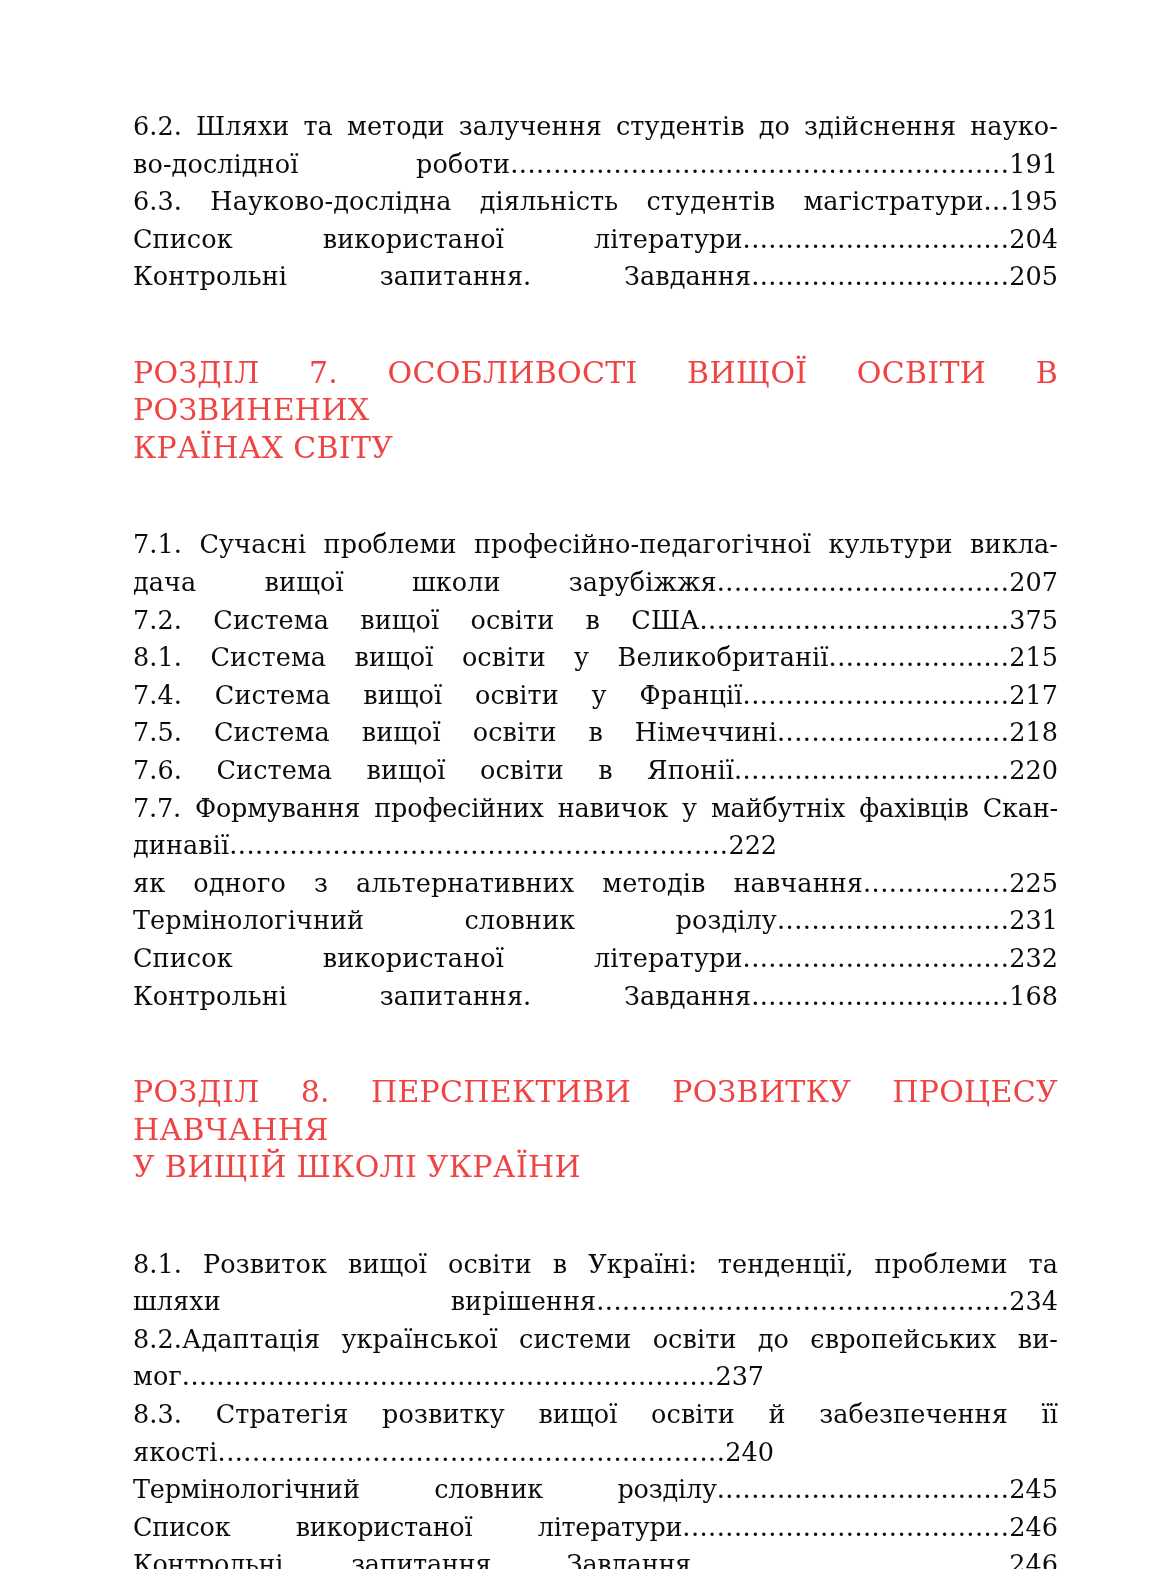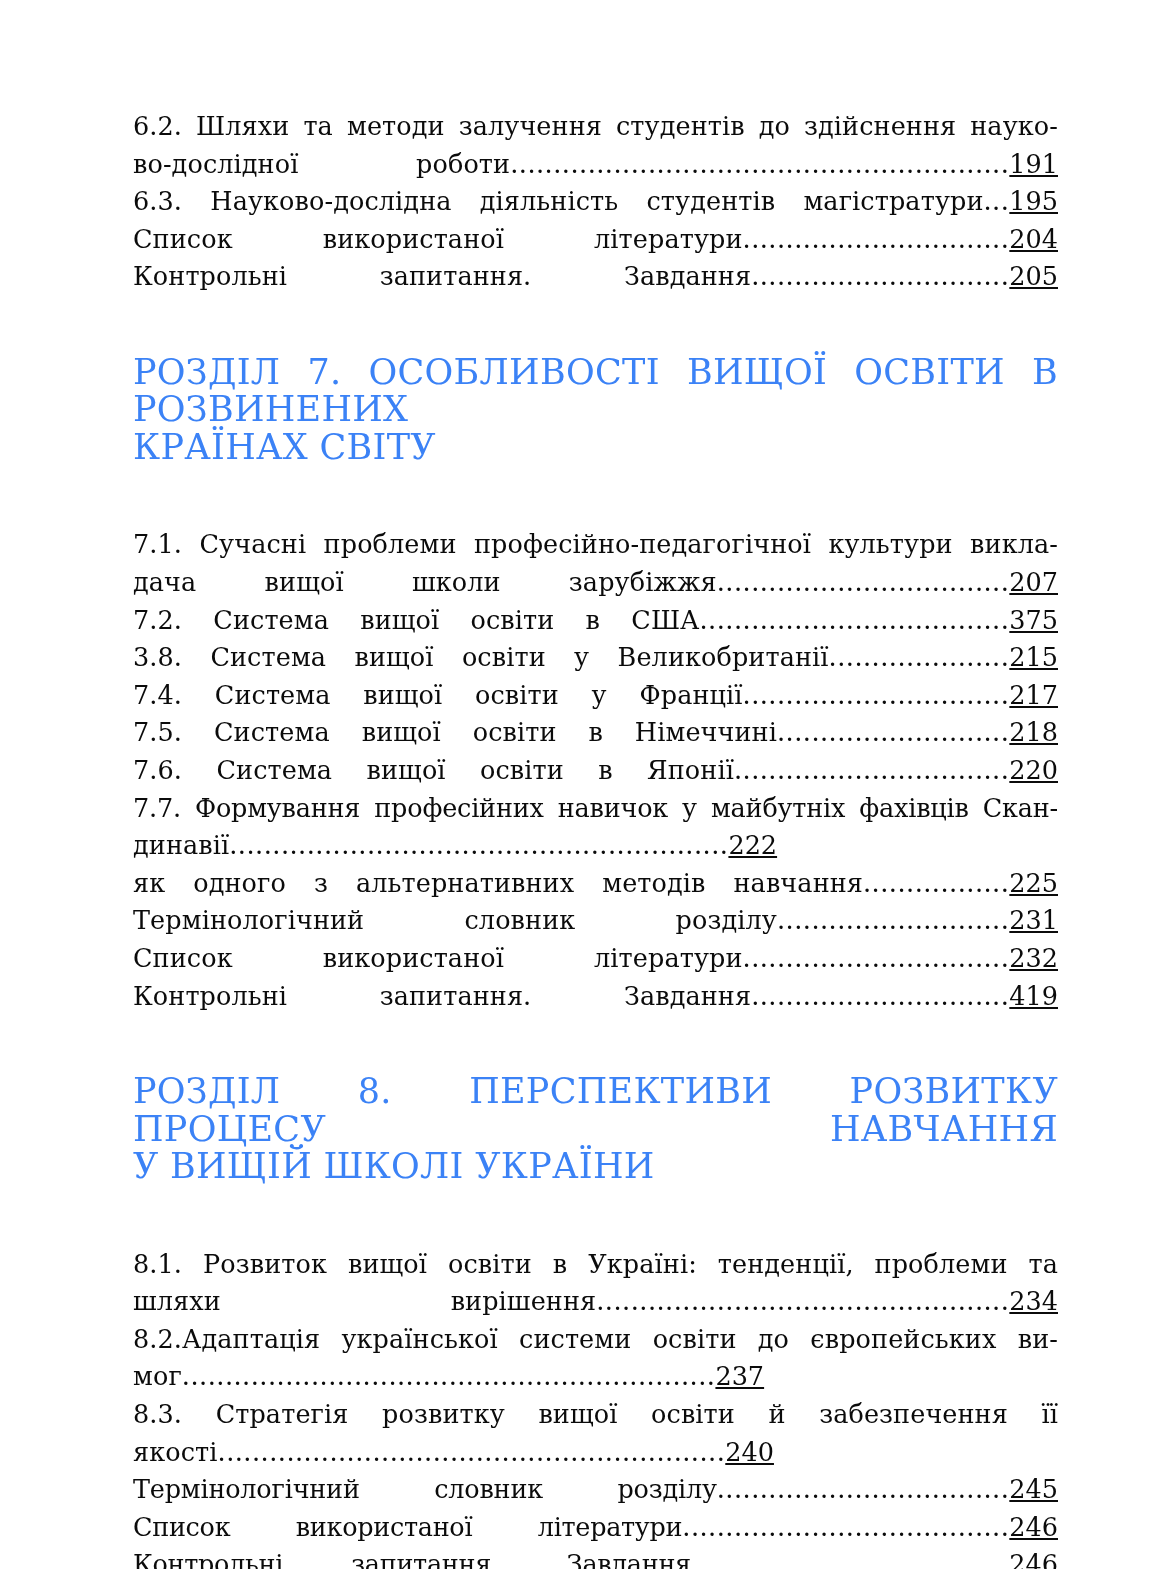--- a/index.html
+++ b/index.html
@@ -67,30 +67,29 @@
   .entry-title {
     white-space: normal;
   }
   .leader {
     letter-spacing: 0.5px;
     word-spacing: 0;
   }
   .page-num {
     word-spacing: 0;
     letter-spacing: 0;
-    text-decoration: underline;
   }
 
   
   .chapter-heading {
-    font-size: 35px;
+    font-size: 30px;
     line-height: 37.5px;
     letter-spacing: 0.3px;
     text-align: left;
-    color: #3b82f6;
+    color: #ef4444;
     margin: 0;
     padding: 0;
   }
   .chapter-heading .h-line {
     display: block;
     white-space: nowrap;
   }
   .chapter-heading .h-line.justified {
     display: block;
     text-align: justify;
@@ -147,21 +146,21 @@
       </div>
       <div class="toc-entry loose2">
         <span class="entry-title">дача вищої школи зарубіжжя</span><span class="leader">..................................</span><span class="page-num">207</span>
       </div>
 
       <div class="toc-entry loose2">
         <span class="entry-title">7.2.  Система  вищої  освіти  в  США</span><span class="leader">....................................</span><span class="page-num">375</span>
       </div>
 
       <div class="toc-entry loose2">
-        <span class="entry-title">3.8.  Система  вищої  освіти  у  Великобританії</span><span class="leader">.....................</span><span class="page-num">215</span>
+        <span class="entry-title">8.1.  Система  вищої  освіти  у  Великобританії</span><span class="leader">.....................</span><span class="page-num">215</span>
       </div>
 
       <div class="toc-entry loose2">
         <span class="entry-title">7.4.  Система  вищої  освіти  у  Франції</span><span class="leader">...............................</span><span class="page-num">217</span>
       </div>
 
       <div class="toc-entry loose2">
         <span class="entry-title">7.5.  Система  вищої  освіти  в  Німеччині</span><span class="leader">...........................</span><span class="page-num">218</span>
       </div>
 
@@ -182,21 +181,21 @@
 
       <div class="toc-entry loose">
         <span class="entry-title">Термінологічний словник розділу</span><span class="leader">...........................</span><span class="page-num">231</span>
       </div>
 
       <div class="toc-entry loose">
         <span class="entry-title">Список використаної літератури</span><span class="leader">...............................</span><span class="page-num">232</span>
       </div>
 
       <div class="toc-entry loose">
-        <span class="entry-title">Контрольні запитання. Завдання</span><span class="leader">..............................</span><span class="page-num">419</span>
+        <span class="entry-title">Контрольні запитання. Завдання</span><span class="leader">..............................</span><span class="page-num">168</span>
       </div>
     </div>
 
     <div class="gap-before-heading"></div>
 
     <div class="chapter-heading">
       <span class="h-line justified">РОЗДІЛ 8. ПЕРСПЕКТИВИ РОЗВИТКУ ПРОЦЕСУ НАВЧАННЯ</span>
       <span class="h-line">У ВИЩІЙ ШКОЛІ УКРАЇНИ</span>
     </div>
 

